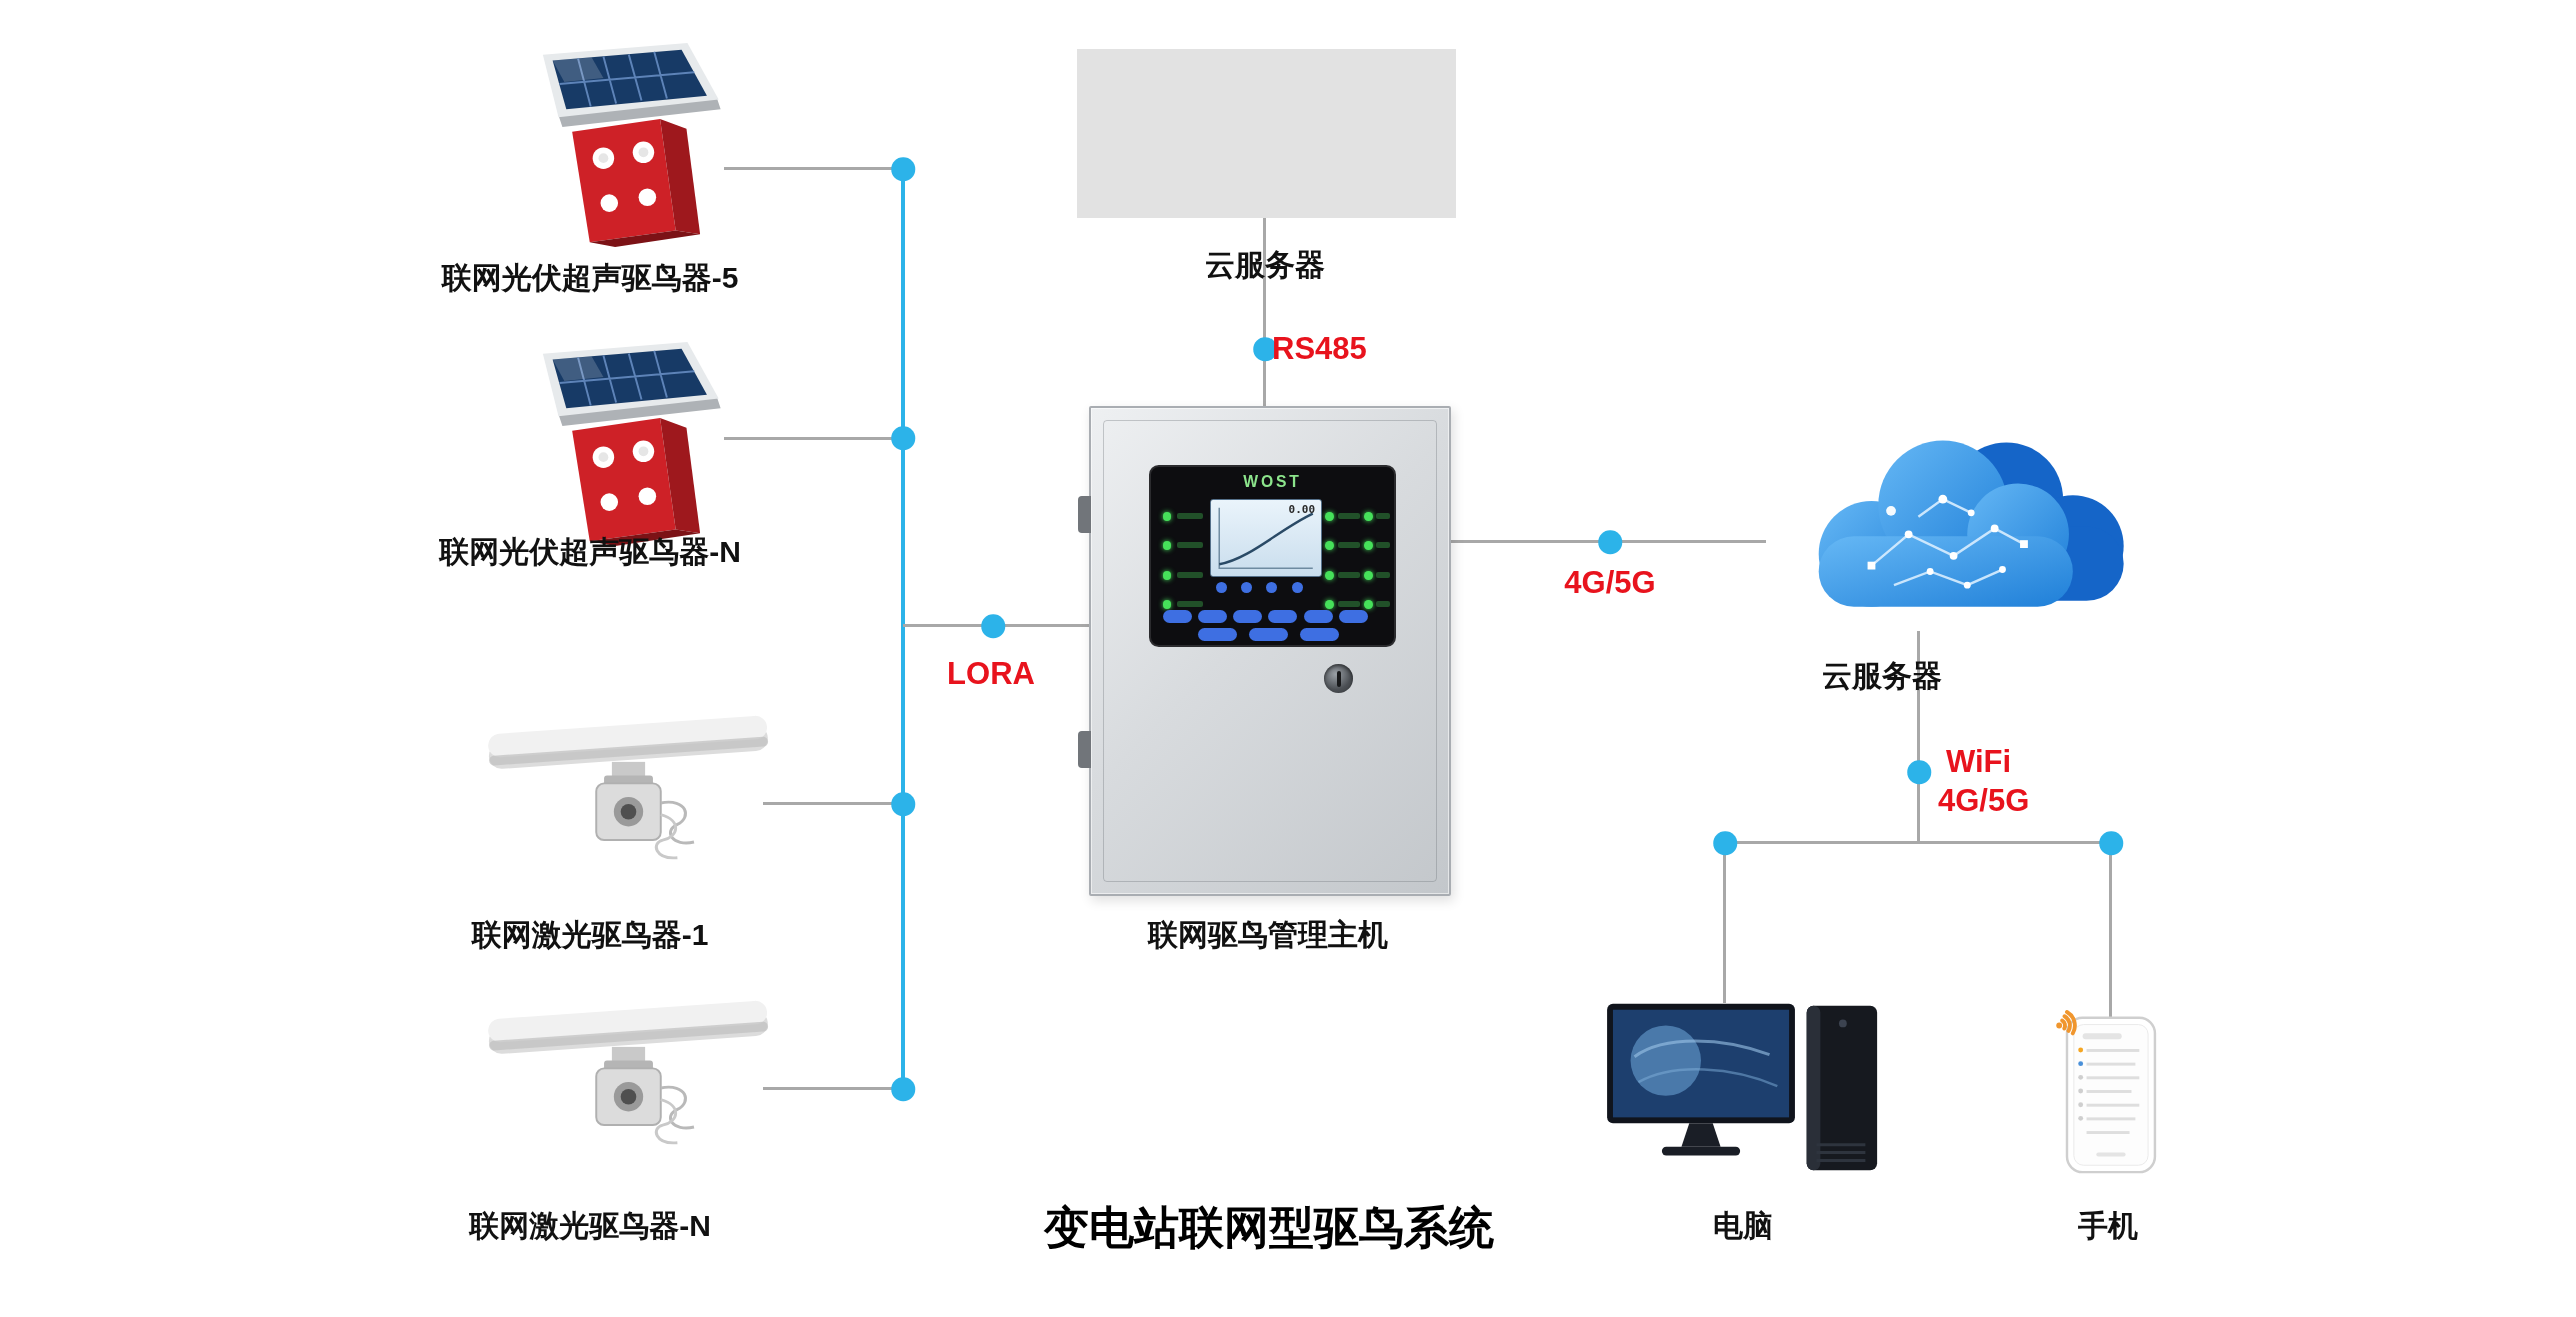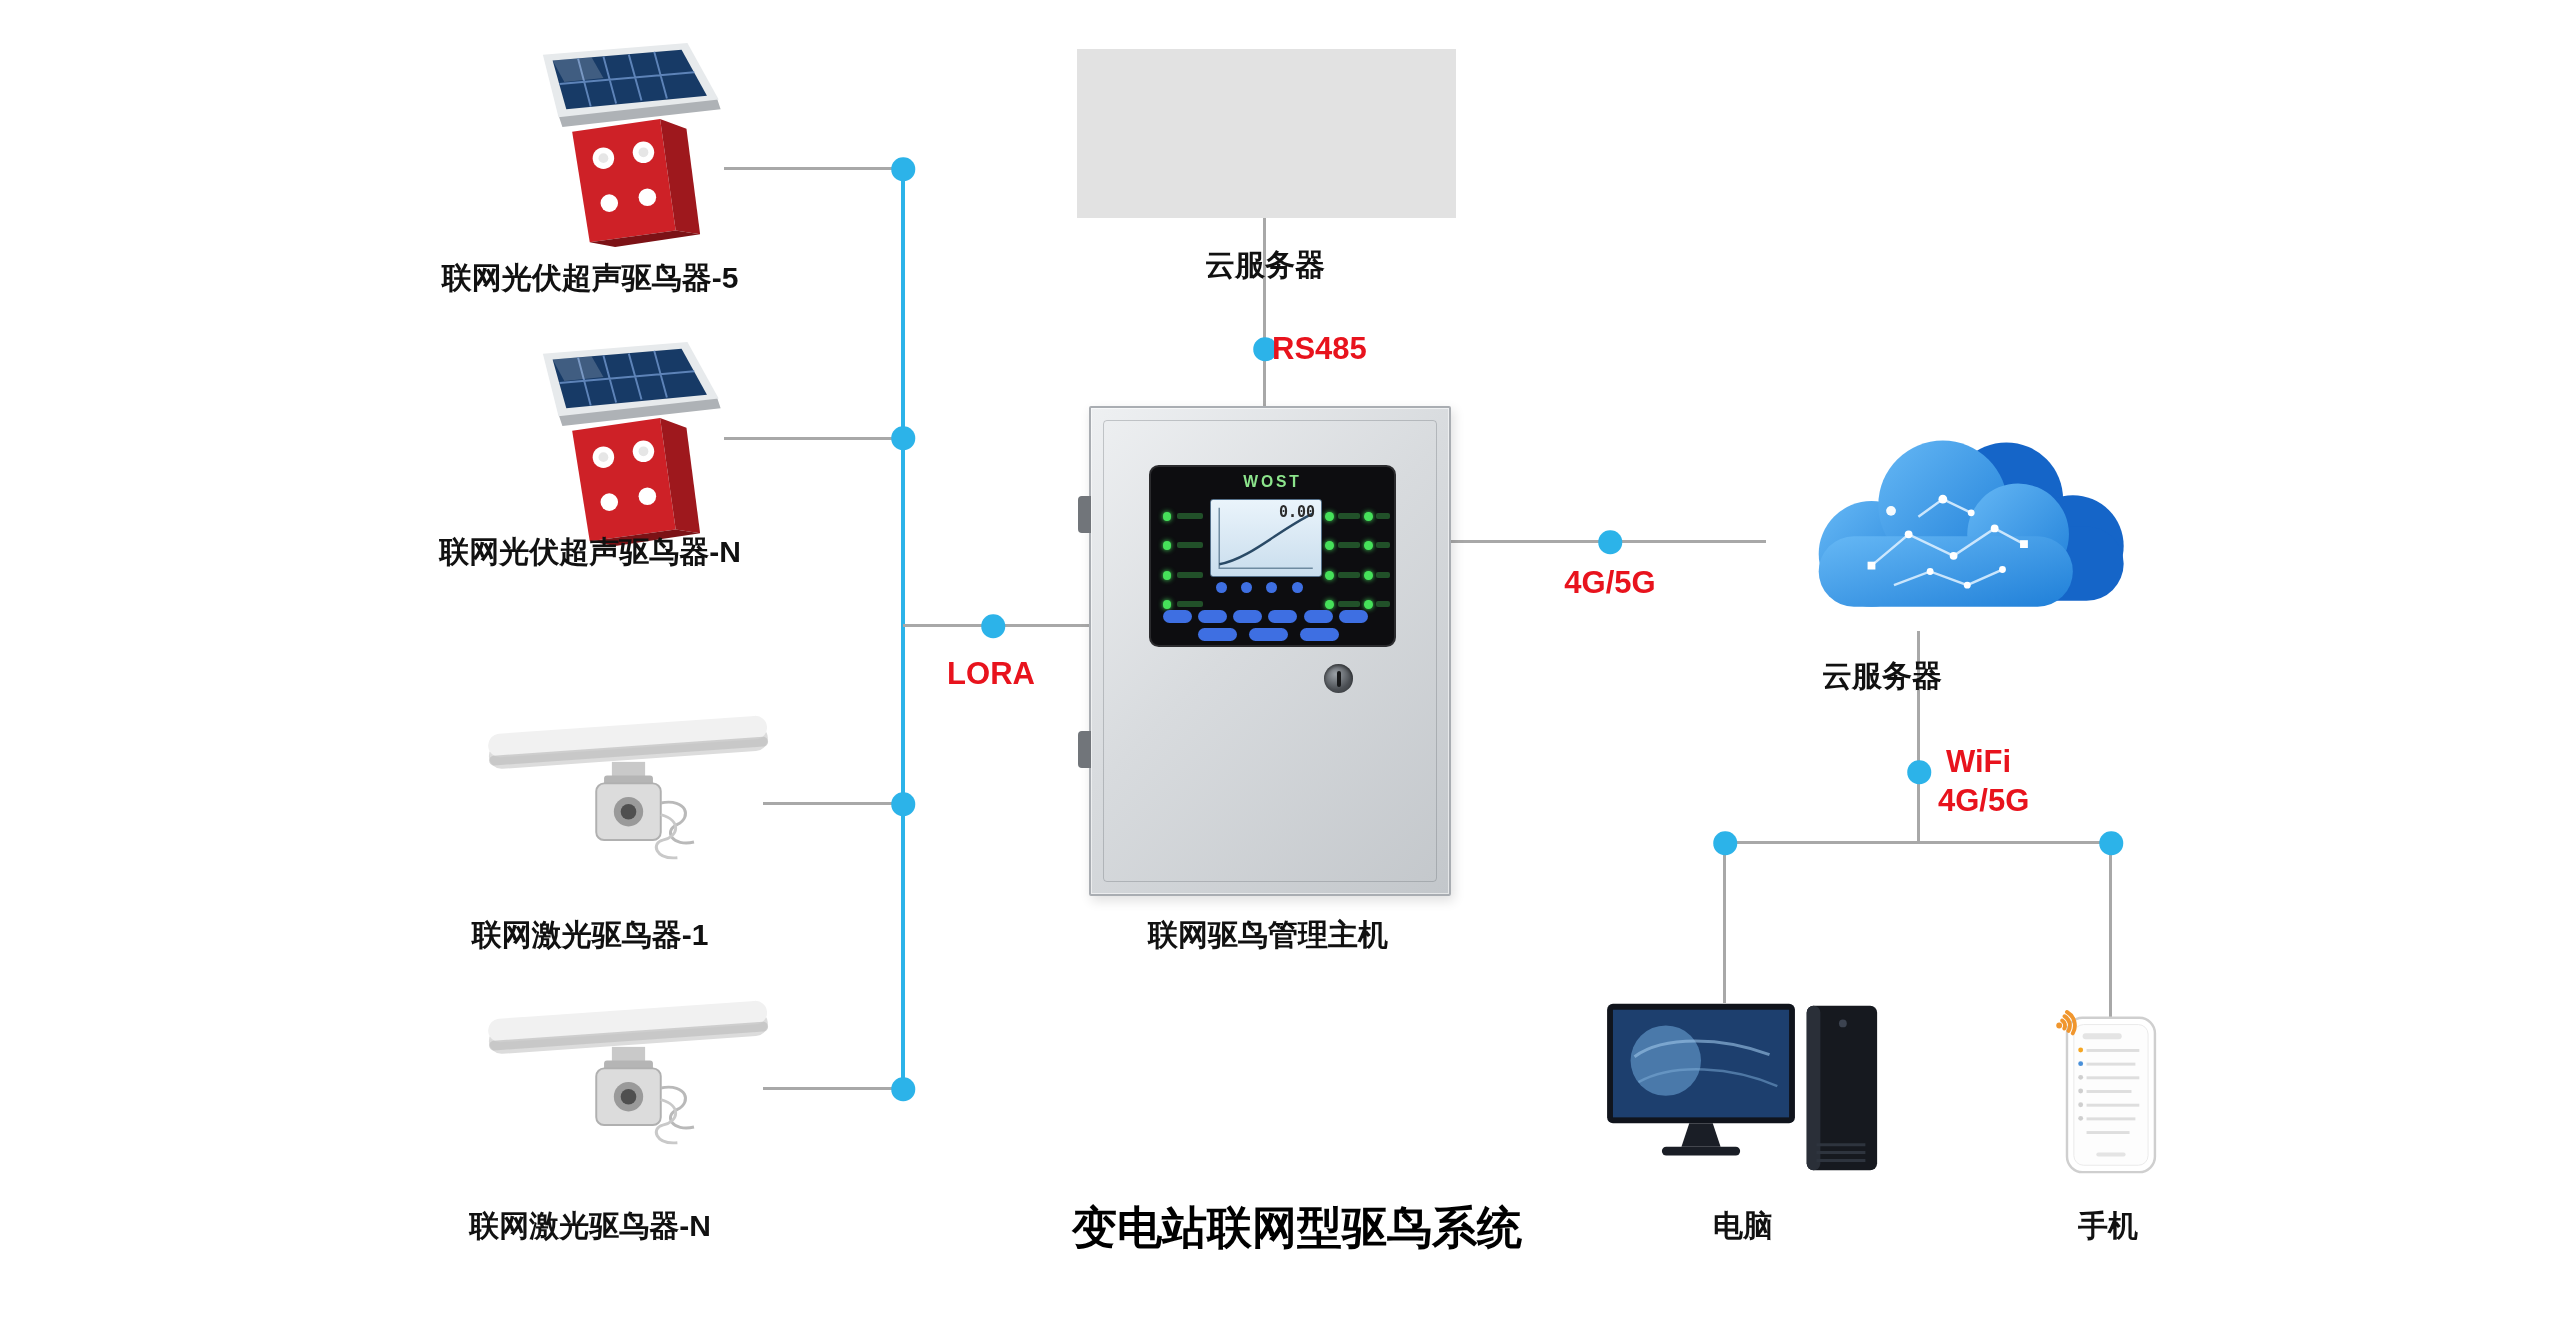--- a/index.html
+++ b/index.html
@@ -13,40 +13,40 @@
   .trunk{position:absolute;width:3.9px;background:#2cb3e9;}
   .dot{position:absolute;width:23.5px;height:23.5px;border-radius:50%;background:#2cb3e9;
        transform:translate(-50%,-50%);}
   
   .lbl{position:absolute;transform:translateX(-50%);white-space:nowrap;
        font-size:30px;font-weight:600;color:#111;}
   .rlbl{position:absolute;transform:translateX(-50%);white-space:nowrap;
         font-size:31px;font-weight:700;color:#e8131d;}
   .rlbl-left{position:absolute;white-space:nowrap;font-size:31px;font-weight:700;color:#e8131d;}
   .title{position:absolute;transform:translateX(-50%);white-space:nowrap;
-         font-size:45px;font-weight:800;color:#000;margin-left:28px;}
+         font-size:45px;font-weight:800;color:#000;}
   
   .tp-box{position:absolute;left:1077px;top:49px;width:379px;height:169px;background:#e2e2e2;}
   
   .cabinet{position:absolute;left:1089px;top:406px;width:358px;height:486px;
     background:linear-gradient(135deg,#eef0f2 0%,#d8dbde 45%,#c3c7cb 100%);
     border:2px solid #a9adb2;border-radius:2px;
     box-shadow:inset 0 0 0 1px rgba(255,255,255,.55), 2.9px 4.9px 11.7px rgba(0,0,0,.12);}
   .cab-inner{position:absolute;left:11.7px;top:11.7px;right:11.7px;bottom:11.7px;
     border:1px solid rgba(110,115,120,.35);border-radius:3.9px;}
   .hinge{position:absolute;left:-12.7px;width:12.7px;height:37px;background:#71757a;
     border-radius:3.9px 0 0 3.9px;}
   .panel{position:absolute;left:58px;top:57px;width:243px;height:178px;background:#0d0d10;
     border:2.9px solid #2b2b2e;border-radius:9.8px;}
   .brand{position:absolute;left:0;top:5.9px;width:100%;text-align:center;color:#8ce48c;
     font-size:15.7px;font-weight:700;letter-spacing:2.9px;}
   .screen{position:absolute;left:59px;top:32px;width:110px;height:76px;
     background:linear-gradient(180deg,#eaf4fb,#c9dded);border:1px solid #55708a;border-radius:2.9px;}
   .screen-val{position:absolute;top:2.9px;right:5.9px;font-family:"DejaVu Sans Mono",monospace;
-    font-size:15px;font-weight:700;color:#2b2b2b;}
+    font-size:11px;font-weight:700;color:#2b2b2b;}
   .led{position:absolute;width:8.8px;height:8.8px;border-radius:50%;background:#46e05a;
     box-shadow:0 0 4.9px #46e05a;}
   .ledbar{position:absolute;height:5.9px;background:#2f7d3a;opacity:.6;border-radius:2px;}
   .pbtn{position:absolute;height:12.7px;border-radius:6.9px;background:#3e6fe2;}
   .rbtn{position:absolute;width:10.8px;height:10.8px;border-radius:50%;background:#3e6fe2;}
   .keyhole{position:absolute;left:233px;top:256px;width:29px;height:29px;border-radius:50%;
     background:radial-gradient(circle at 40% 35%, #9aa0a6, #4b4f54 60%, #3a3d41);
     box-shadow:inset 0 2px 3.9px rgba(0,0,0,.5);}
   .keyhole::after{content:'';position:absolute;left:12.7px;top:6.9px;width:3.9px;height:15.7px;
     background:#17181a;border-radius:2px;}

